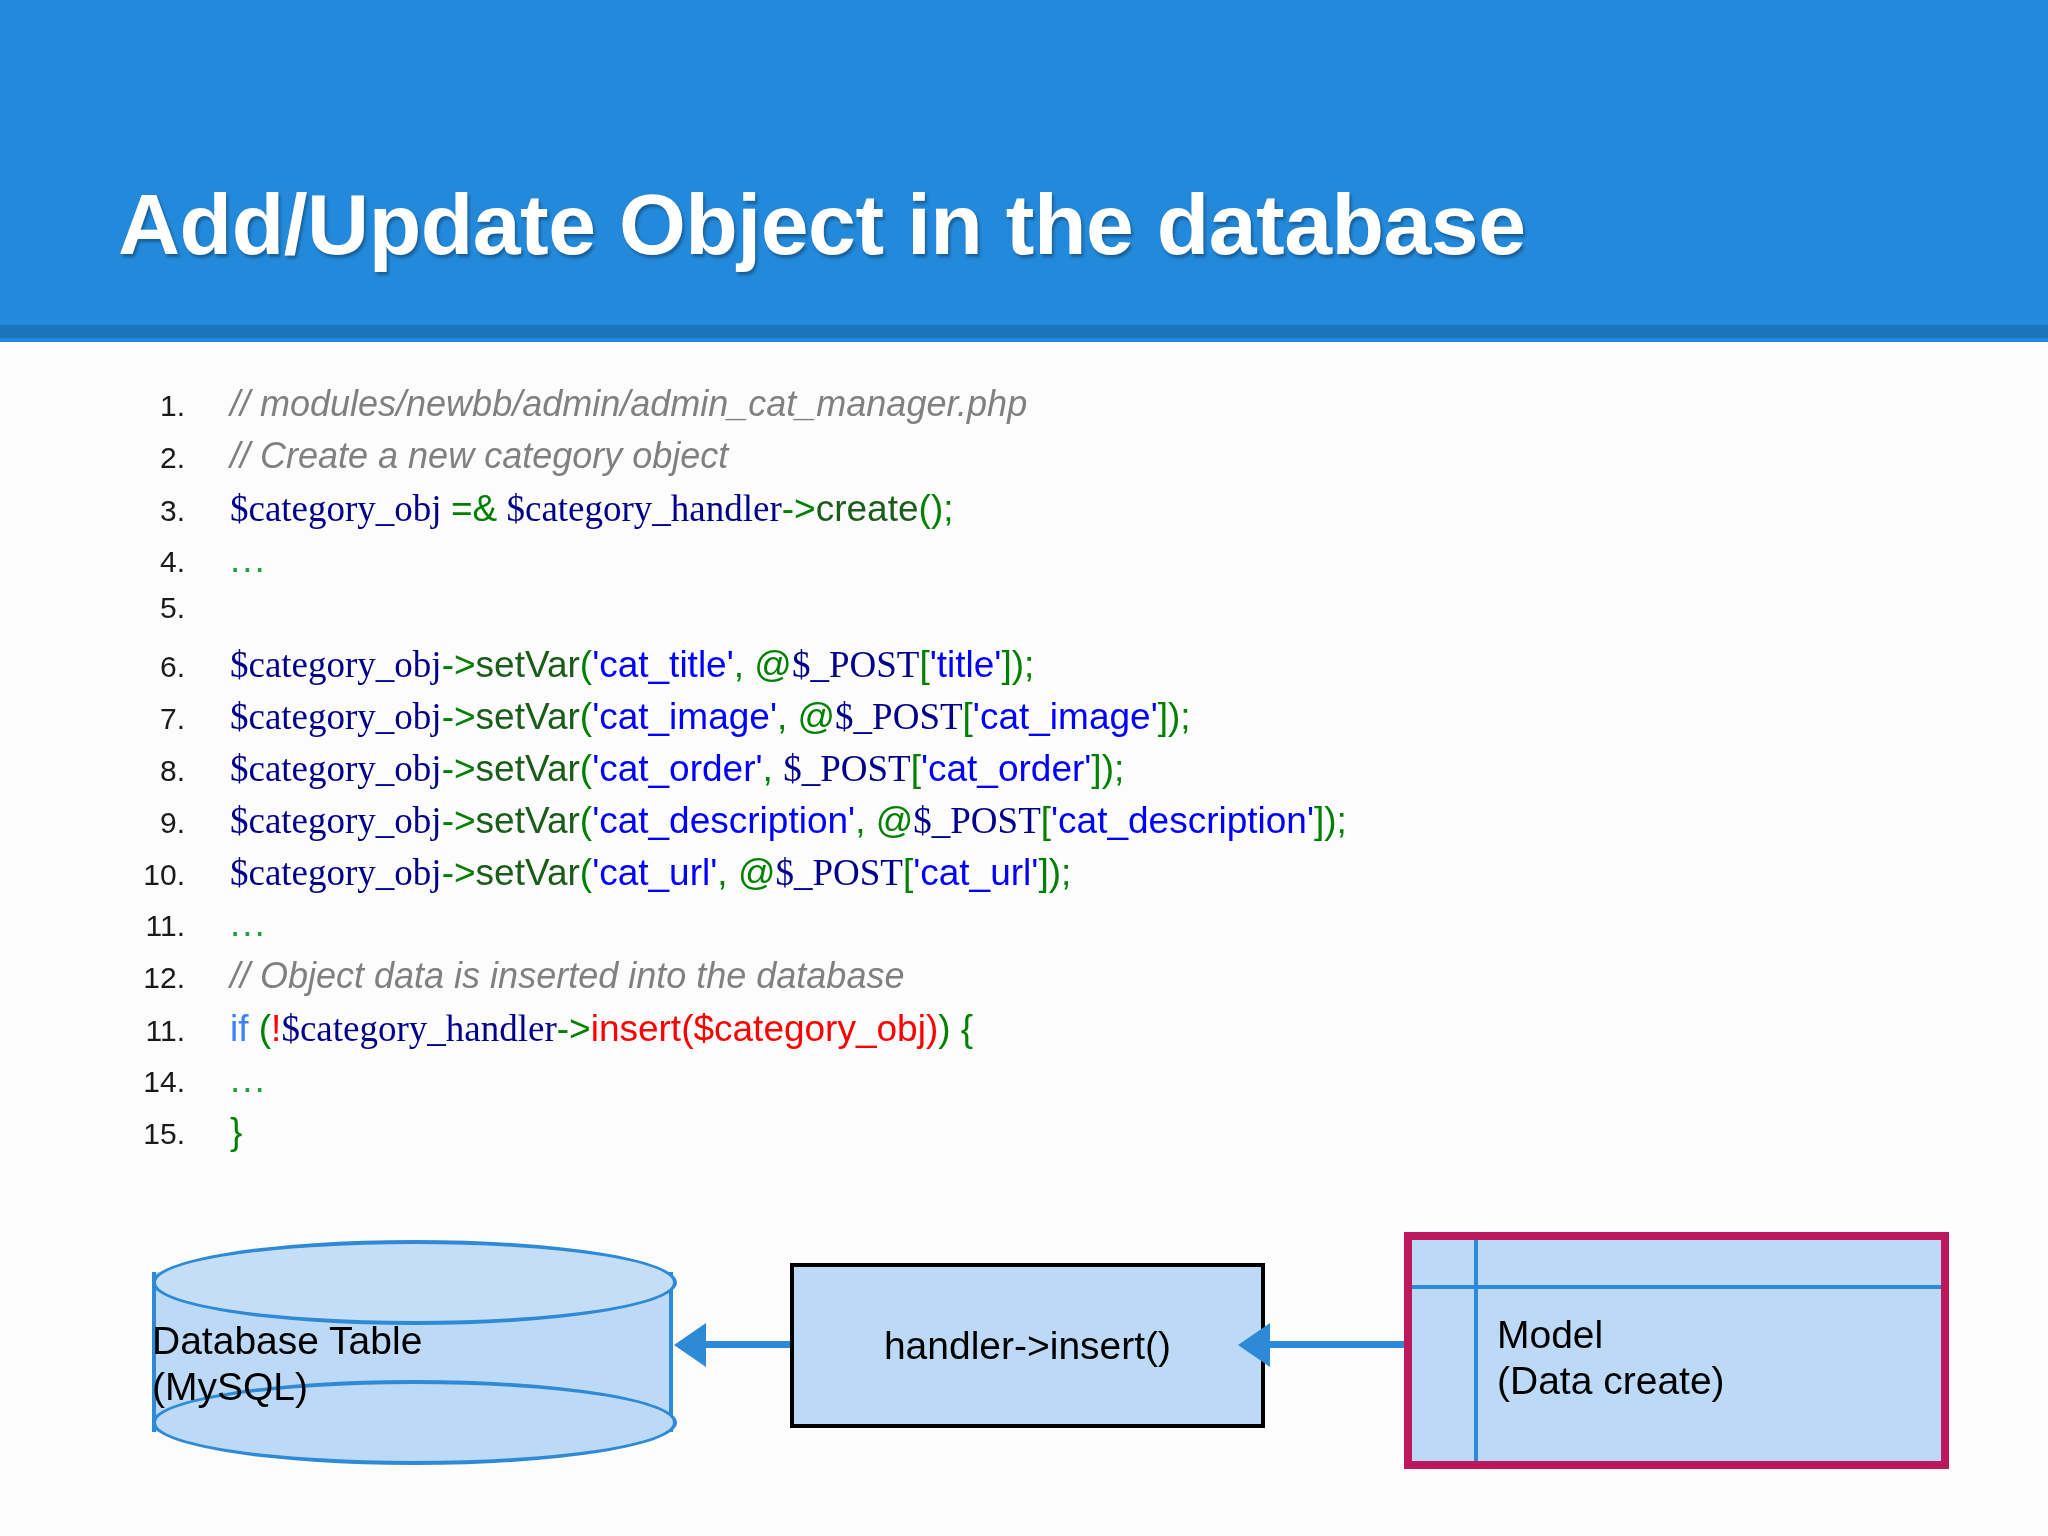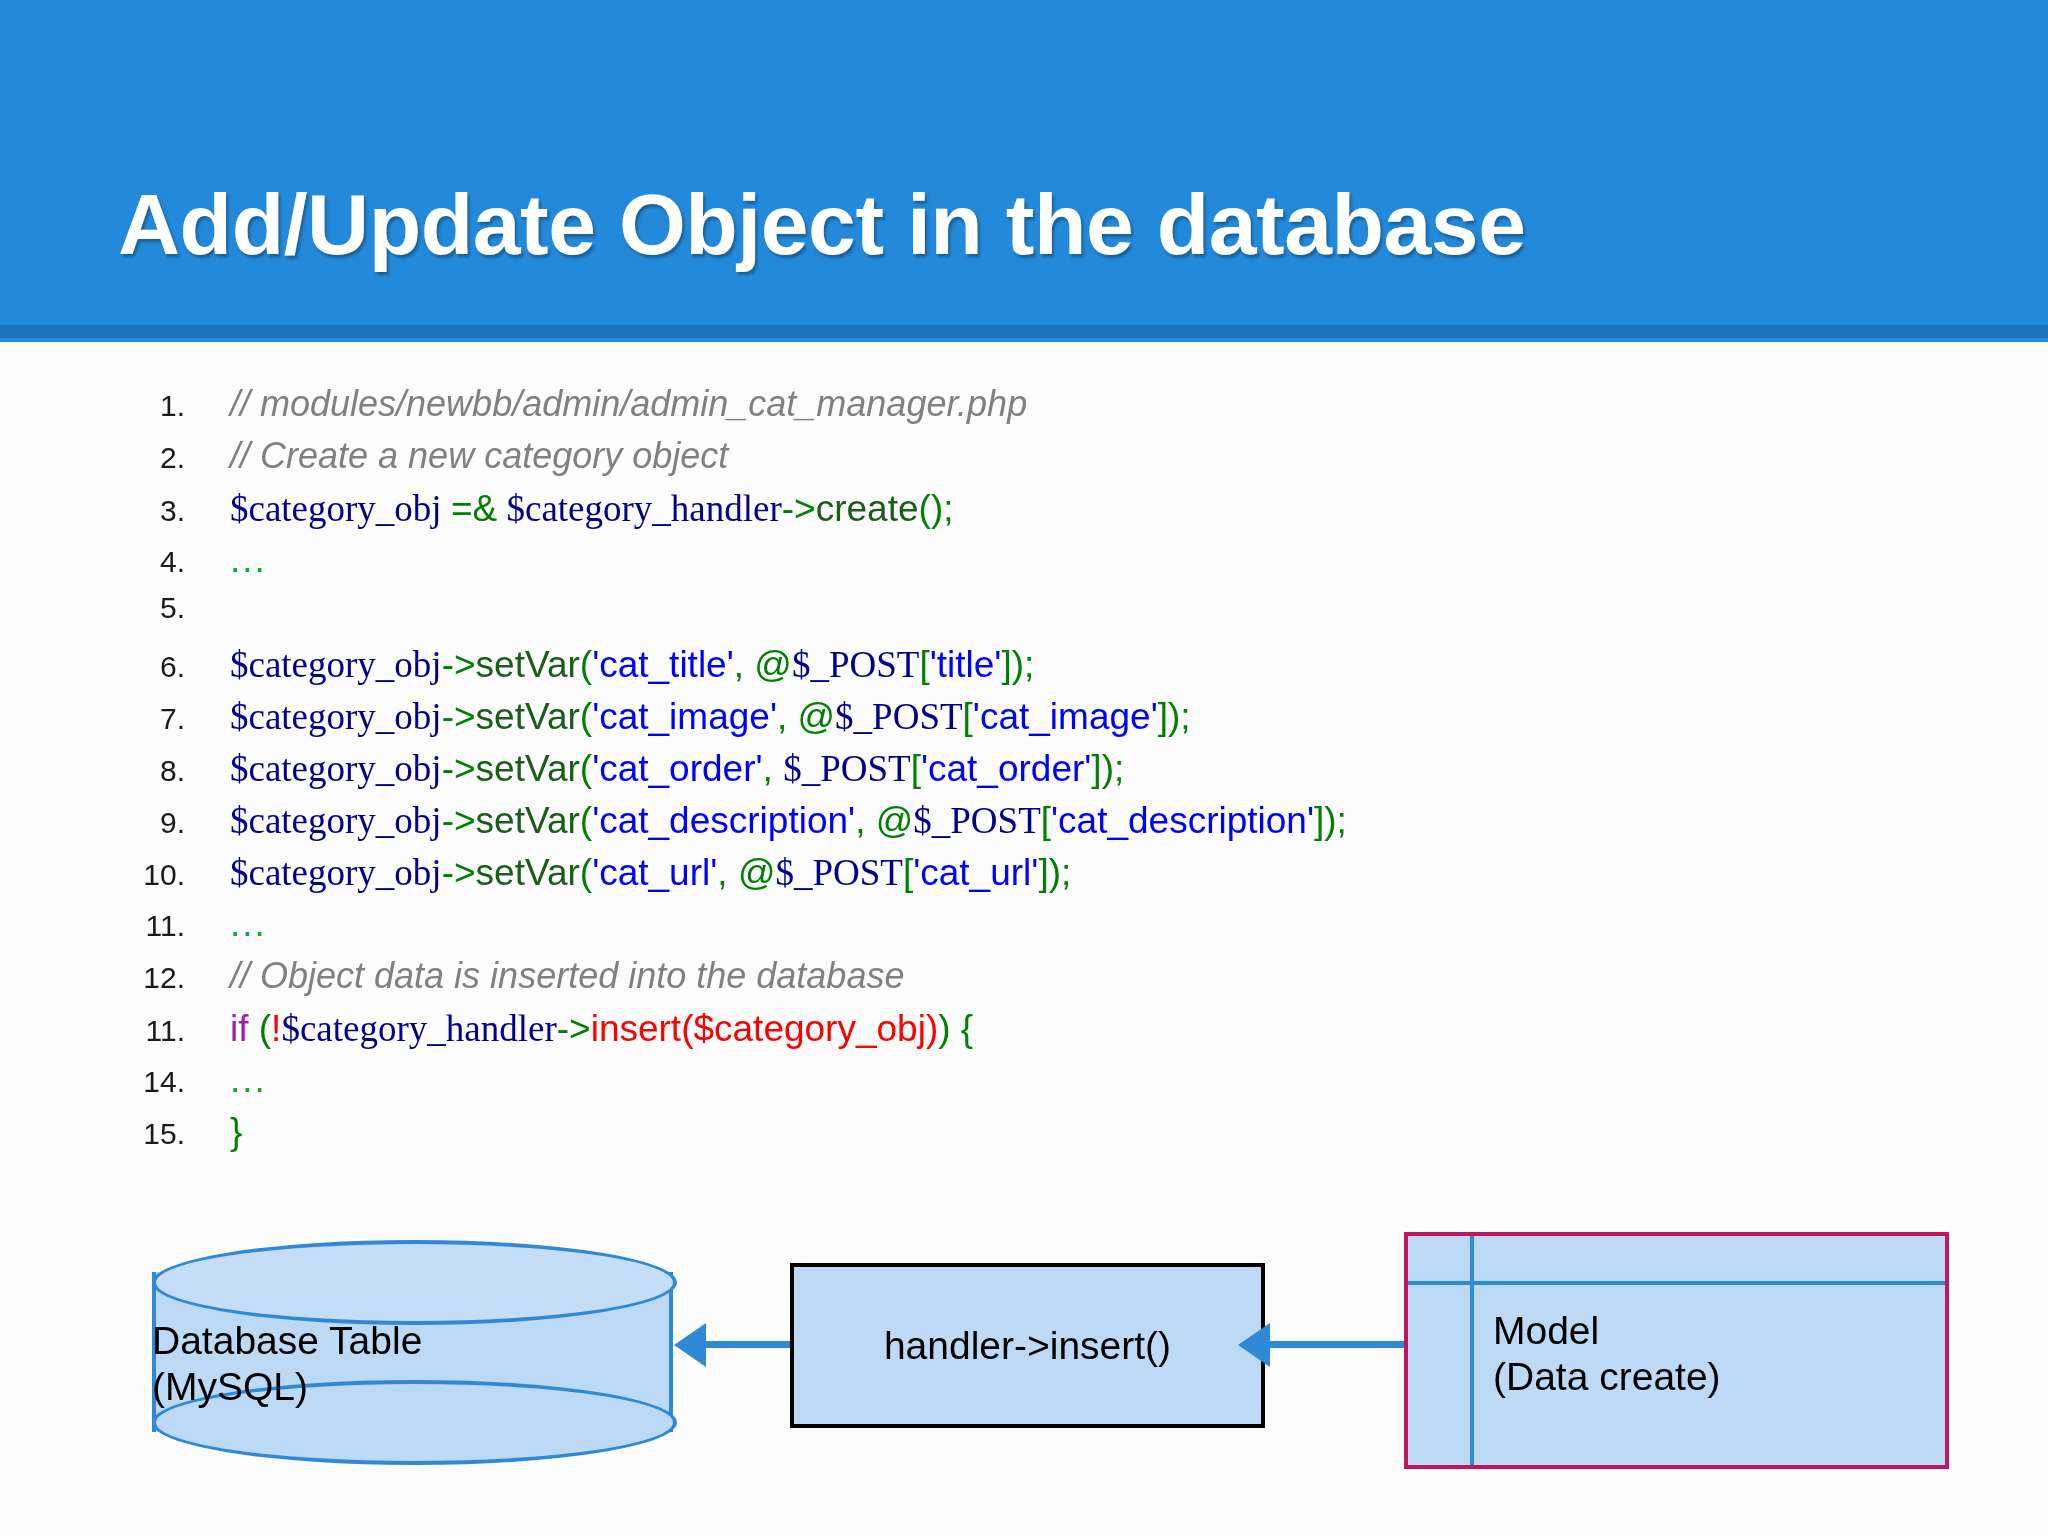--- a/index.html
+++ b/index.html
@@ -50,21 +50,21 @@
     padding-left:45px;
     font-size:37px;
     white-space:pre;
     font-family:"Liberation Sans","DejaVu Sans",sans-serif;
   }
   .cmt{color:#808080;font-style:italic;font-size:36px;}
   .var{color:#00008b;font-family:Liberation Serif, serif;}
   .op{color:#008000;}
   .fn{color:#1a5c1a;}
   .str{color:#0000ff;text-align:center;}
-  .kw{color:#a21caf;}
+  .kw{color:#3b82f6;}
   .err{color:#ff0000;}
   .dots{color:#1f9e3e;letter-spacing:2px;}
 
   
   #diagram{
     position:absolute;left:0;top:1215px;width:2048px;height:321px;
   }
   
   #db-cylinder{
     position:absolute;left:152px;top:25px;width:525px;height:225px;
@@ -102,21 +102,21 @@
     border:4px solid #000000;
     box-sizing:border-box;
     display:flex;align-items:center;justify-content:center;
   }
   #handler-label{font-size:39px;color:#000000;}
 
   
   #model-shape{
     position:absolute;left:1404px;top:17px;width:545px;height:237px;
     background:#bcd9f5;
-    border:4px solid #be185d;
+    border:8px solid #be185d;
     box-sizing:border-box;
   }
   #model-hdr-line{
     position:absolute;left:0;top:45px;width:100%;height:4px;
     background:#2e8ad6;
   }
   #model-col-line{
     position:absolute;left:62px;top:0;width:4px;height:100%;
     background:#2e8ad6;
   }

